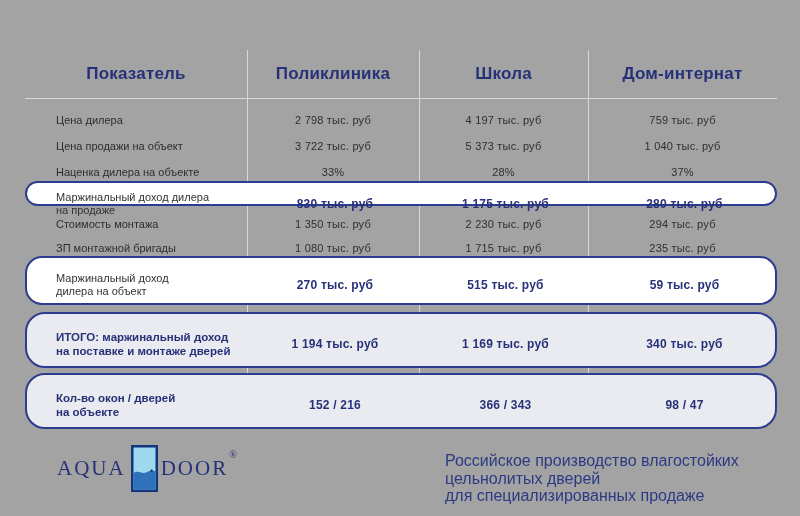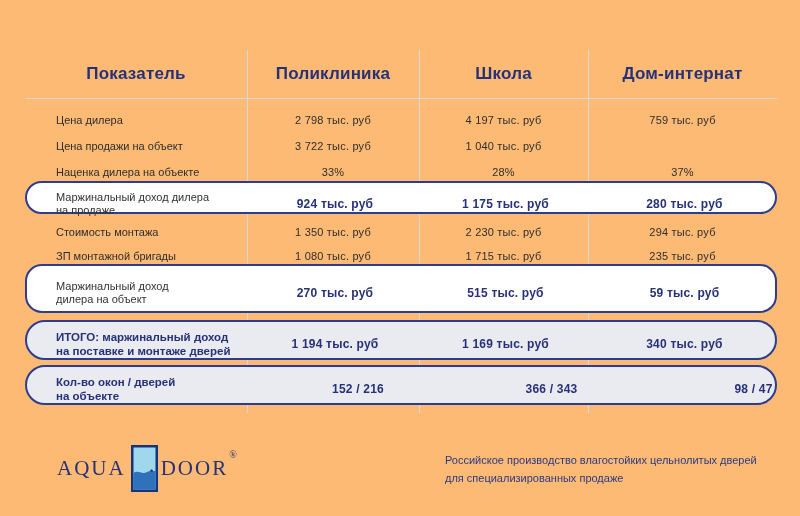--- a/index.html
+++ b/index.html
@@ -1,21 +1,21 @@
 <!DOCTYPE html>
 <html style="--navy: #273178; --pill-border: #2d3c8e; --filled-bg: #e9ebf1; --divider: #d8d8d8; --tagline: #2c3a84;"><head>
 <meta charset="utf-8">
 <style>
   html,body{margin:0;padding:0;}
   body{
     width:800px;height:516px;background:#ffffff;
     font-family:"Liberation Sans","DejaVu Sans",sans-serif;
     color:#2e2e2e;overflow:hidden;
   }
-  .slide{position:relative;width:800px;height:516px;background:#fdba74;text-decoration:underline;}
+  .slide{position:relative;width:800px;height:516px;background:#a3a3a3;text-decoration:underline;}
 
   
   .table{position:absolute;left:25px;top:50px;width:752px;}
   .dividers{position:absolute;left:0;top:0;width:100%;height:363px;z-index:0;}
   .vdiv{position:absolute;top:0;width:1px;height:363px;background:var(--divider,#d8d8d8);}
   .vdiv.v1{left:222px;} .vdiv.v2{left:394px;} .vdiv.v3{left:563px;}
 
   .grid{display:grid;grid-template-columns:222px 172px 169px 189px;align-items:center;}
 
   .hdr{height:48px;border-bottom:1px solid var(--divider,#d8d8d8);position:relative;z-index:1;background:transparent;}
@@ -26,46 +26,46 @@
 
   .row{height:26px;position:relative;z-index:1;}
   .row.first{margin-top:4px;}
   .row.mid{height:24px;}
   .row.mid.first-mid{margin-top:2px;}
   .cell{font-size:11px;color:#2e2e2e;margin-top:8px;}
   .cell.label{padding-left:31px;text-align:left;}
   .cell.val{text-align:center;letter-spacing:.2px;}
 
   .pill{
-    position:relative;z-index:2;height:33px;box-sizing:border-box;
+    position:relative;z-index:2;height:25px;box-sizing:border-box;
     border:2px solid var(--pill-border,#2d3c8e);border-radius:17px;
     background:#ffffff;
   }
   .pill.tall{height:49px;}
-  .pill.filled{height:40px;background:var(--filled-bg,#e9ebf1);border-radius:20px;}
+  .pill.filled{height:56px;background:var(--filled-bg,#e9ebf1);border-radius:20px;}
   .pill.filled.gap-top{margin-top:7px;}
-  .pill.filled.gap-top2{margin-top:5px;gap:23px;}
+  .pill.filled.gap-top2{margin-top:5px;}
   .pill .cell.label{padding-left:29px;line-height:13px;font-size:11px;color:#333;}
   .pill .cell.val{font-size:12px;font-weight:bold;color:var(--navy,#273178);}
   .pill.filled .cell.label{font-weight:bold;color:var(--navy,#273178);font-size:11.5px;line-height:14px;}
 
   
   .logo{position:absolute;left:57px;top:443px;height:50px;display:flex;align-items:center;}
   .logo .word{
     font-family:"Liberation Serif","DejaVu Serif",serif;
     font-size:21px;color:var(--navy,#273178);letter-spacing:2px;font-weight:500;
   }
   .logo .door{margin:0 3px 0 5px;display:block;}
   .logo .reg{
     font-family:"Liberation Serif","DejaVu Serif",serif;
     font-size:10px;color:var(--navy,#273178);vertical-align:top;position:relative;top:-7px;left:1px;
   }
   .tagline{
     position:absolute;left:445px;top:452px;width:320px;
-    font-size:11px;line-height:17.5px;color:var(--tagline,#2c3a84);
+    font-size:16px;line-height:17.5px;color:var(--tagline,#2c3a84);
   }
 </style>
 </head>
 <body>
 
 <div class="slide">
 
   <div class="table">
 
     <div class="dividers">
@@ -83,35 +83,36 @@
 
     <div class="grid row first">
       <div class="cell label">Цена дилера</div>
       <div class="cell val">2 798 тыс. руб</div>
       <div class="cell val">4 197 тыс. руб</div>
       <div class="cell val">759 тыс. руб</div>
     </div>
     <div class="grid row">
       <div class="cell label">Цена продажи на объект</div>
       <div class="cell val">3 722 тыс. руб</div>
+      <div class="cell val">5 373 тыс. руб</div>
       <div class="cell val">1 040 тыс. руб</div>
     </div>
     <div class="grid row">
       <div class="cell label">Наценка дилера на объекте</div>
       <div class="cell val">33%</div>
       <div class="cell val">28%</div>
       <div class="cell val">37%</div>
     </div>
 
     <div class="grid pill">
       <div class="cell label">
         <span>Маржинальный доход дилера</span><br>
         <span>на продаже</span>
       </div>
-      <div class="cell val">924 тыс. руб</div>
+      <div class="cell val">830 тыс. руб</div>
       <div class="cell val">1 175 тыс. руб</div>
       <div class="cell val">280 тыс. руб</div>
     </div>
 
     <div class="grid row mid first-mid">
       <div class="cell label">Стоимость монтажа</div>
       <div class="cell val">1 350 тыс. руб</div>
       <div class="cell val">2 230 тыс. руб</div>
       <div class="cell val">294 тыс. руб</div>
     </div>

